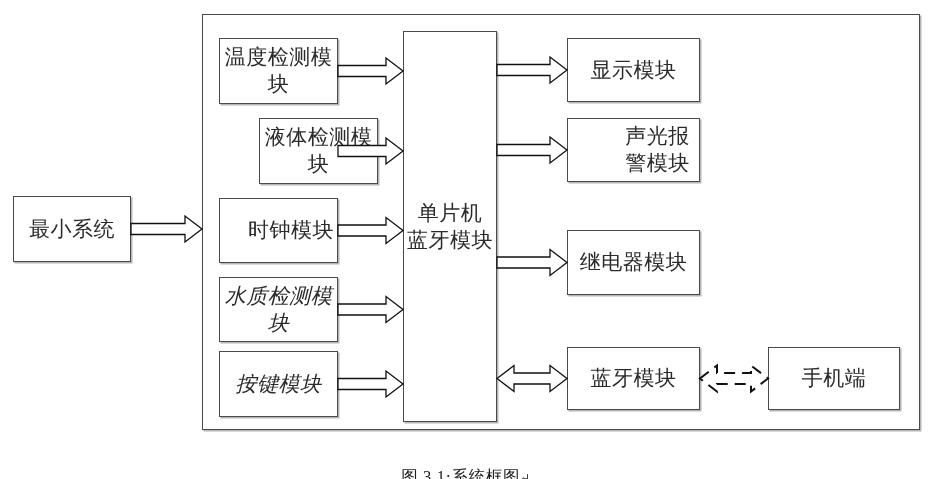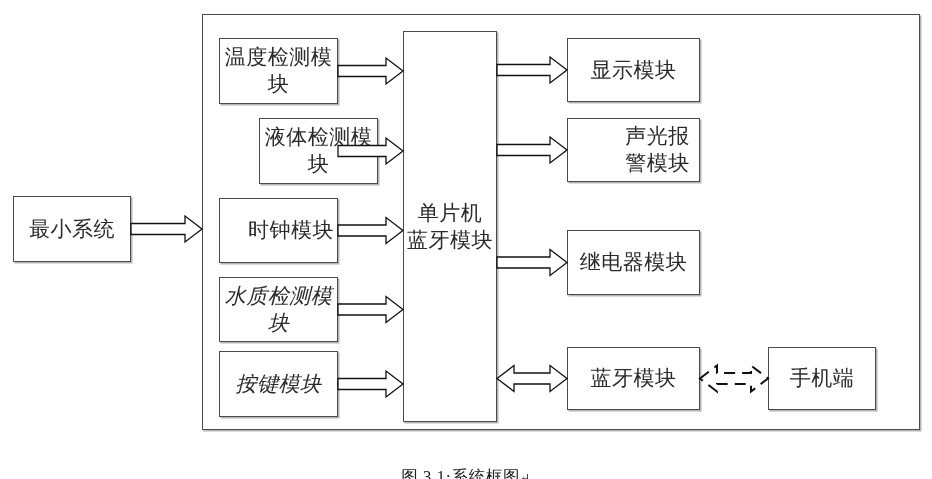--- a/index.html
+++ b/index.html
@@ -123,21 +123,21 @@
   <div class="box" id="box-out-1" style="left: 567px; top: 118px; width: 133px; height: 64px; padding-left: 48px;">
     <span class="lbl">声光报警模块</span>
   </div>
   <div class="box" id="box-out-2" style="left: 567px; top: 230px; width: 133px; height: 65px;">
     <span class="lbl">继电器模块</span>
   </div>
   <div class="box" id="box-out-3" style="left: 567px; top: 347px; width: 133px; height: 63px;">
     <span class="lbl">蓝牙模块</span>
   </div>
 
-  <div class="box" id="box-phone" style="left: 768px; top: 347px; width: 108px; height: 63px;">
+  <div class="box" id="box-phone" style="left: 768px; top: 347px; width: 132px; height: 63px;">
     <span class="lbl">手机端</span>
   </div>
 
   <svg id="arrow-layer" viewBox="0 0 932 479">
     <g id="arrows-group">
         <path d="M 131 223.5 L 185 223.5 L 185 216 L 202 229 L 185 242 L 185 234.5 L 131 234.5 Z" class="arrow-body"></path>
         <path d="M 338 65.5 L 386 65.5 L 386 58 L 403 71 L 386 84 L 386 76.5 L 338 76.5 Z" class="arrow-body"></path>
         <path d="M 338 145.5 L 386 145.5 L 386 138 L 403 151 L 386 164 L 386 156.5 L 338 156.5 Z" class="arrow-body"></path>
         <path d="M 338 225 L 386 225 L 386 217.5 L 403 230.5 L 386 243.5 L 386 236 L 338 236 Z" class="arrow-body"></path>
         <path d="M 338 304 L 386 304 L 386 296.5 L 403 309.5 L 386 322.5 L 386 315 L 338 315 Z" class="arrow-body"></path>

